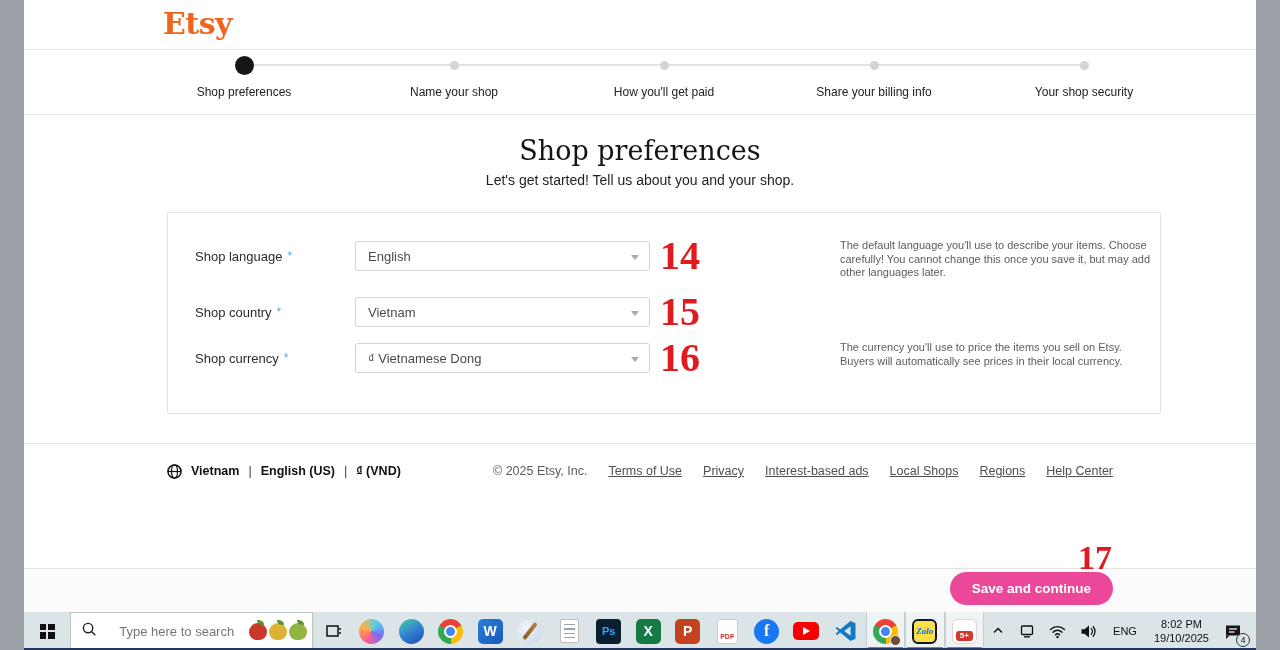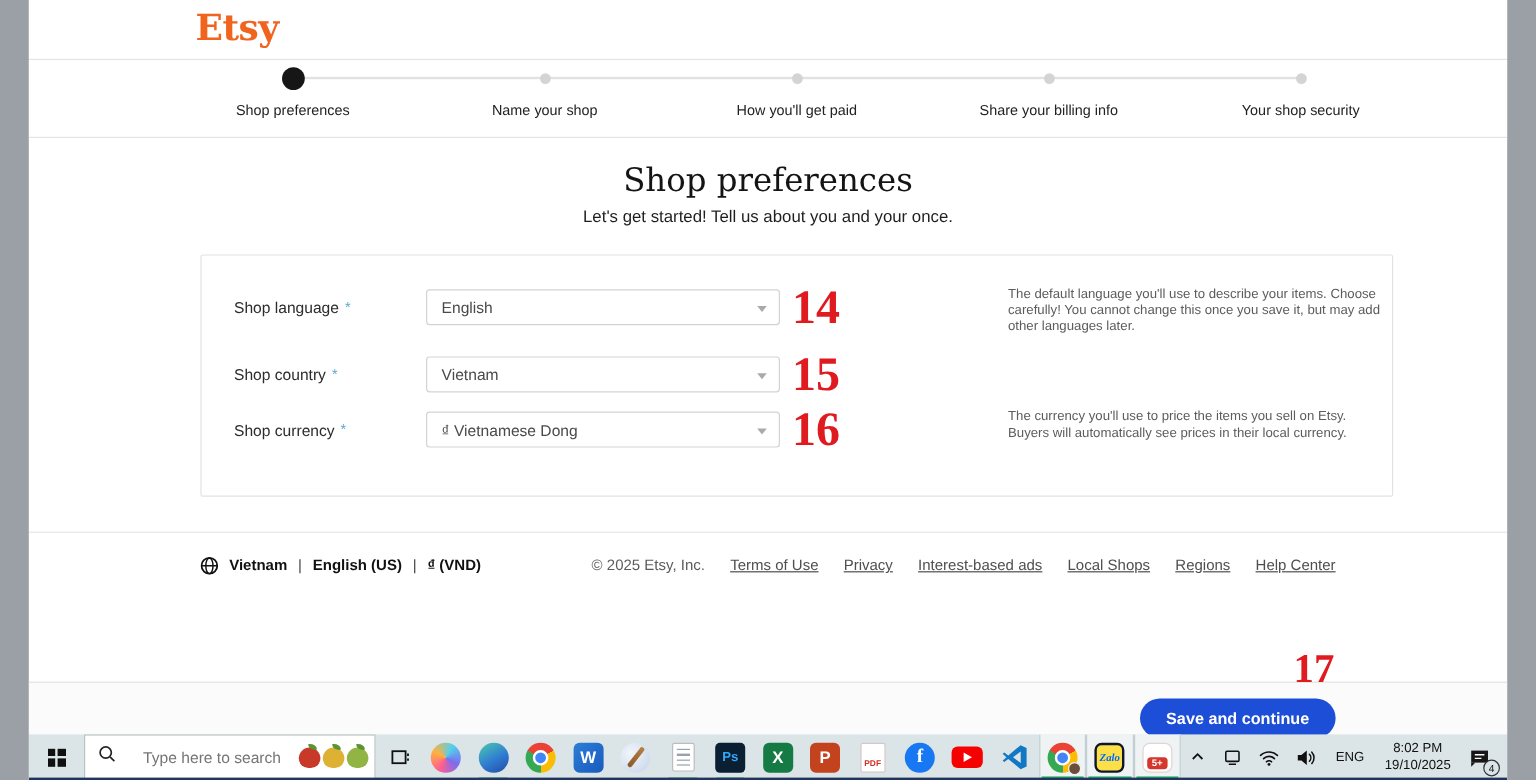--- a/index.html
+++ b/index.html
@@ -40,21 +40,21 @@
   .footer-divider { position:absolute; top:443px; left:0; width:100%; height:1px; background:#e5e5e5; }
   .page-footer { position:absolute; top:461px; left:143px; right:143px; height:20px; display:flex; align-items:center; font-size:12.5px; }
   .locale-group { display:flex; align-items:center; gap:9px; color:#111; font-weight:700; font-size:12.5px; }
   .locale-sep { color:#444; font-weight:400; }
   .legal-group { margin-left:auto; display:flex; align-items:center; gap:21px; color:#5b5b5b; font-size:12.5px; }
   .legal-group a { color:#4f4f4f; text-decoration:underline; }
   .globe-icon svg { display:block; }
 
   
   .action-bar { position:absolute; top:568px; left:0; width:100%; height:44px; background:#fbfbfb; border-top:1px solid #e3e3e3; }
-  .save-btn { position:absolute; top:13px; right:143px; height:33px; padding:0 22px; background:#1d4ed8; color:#fff; font-weight:700; font-size:13.5px; border:none; border-radius:50px; cursor:pointer; font-family:inherit; }
+  .save-btn { position:absolute; top:3px; right:143px; height:33px; padding:0 22px; background:#ec4899; color:#fff; font-weight:700; font-size:13.5px; border:none; border-radius:50px; cursor:pointer; font-family:inherit; }
   .annotation-17 { position:absolute; top:539px; left:1054px; font-family:"Liberation Serif","DejaVu Serif",serif; font-weight:700; font-size:34px; line-height:1.1; color:#e01b20; z-index:3; }
 
   
   .taskbar { position:absolute; top:612px; left:0; width:100%; height:38px; background:#dbe5e7; display:flex; align-items:stretch; z-index:4; }
   .tb-start { width:48px; display:flex; align-items:center; justify-content:center; }
   .win-logo { width:15px; height:15px; display:grid; grid-template-columns:1fr 1fr; grid-template-rows:1fr 1fr; gap:2px; }
   .win-logo span { background:#101010; }
   .tb-search { width:243px; background:#fff; border:1px solid #b9c2c4; display:flex; align-items:center; padding-left:11px; }
   .tb-search input { border:none; outline:none; flex:1; font-size:13px; color:#3c3c3c; margin-left:22px; font-family:inherit; min-width:0; background:transparent; }
   .apples { display:flex; align-items:center; padding-right:5px; }
@@ -123,21 +123,21 @@
       <span class="dot"></span>
       <span class="step-label">Your shop security</span>
     </div>
     <div class="step s4">
       <span class="dot"></span>
       <span class="step-label">Share your billing info</span>
     </div>
   </div>
 
   <h1 class="main-title">Shop preferences</h1>
-  <p class="subtitle">Let's get started! Tell us about you and your once.</p>
+  <p class="subtitle">Let's get started! Tell us about you and your shop.</p>
 
   <div class="card">
 
     <div class="form-row r0">
       <div class="field-label">
         <span>Shop language</span>
         <span class="req">*</span>
       </div>
       <div class="select">
         <span>English</span>

